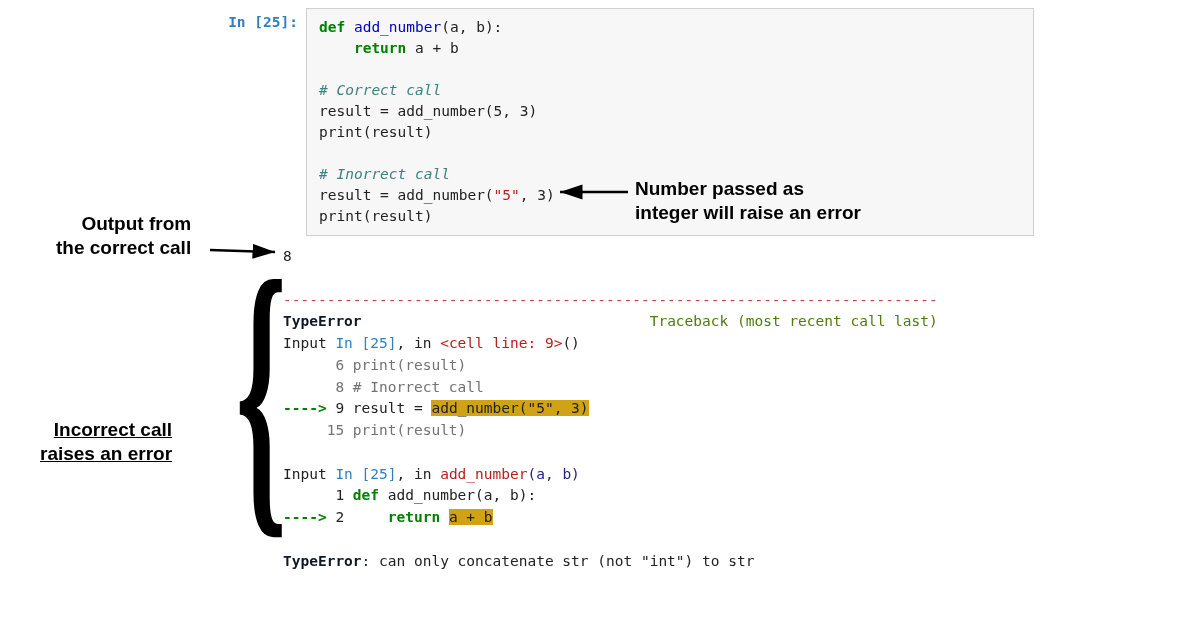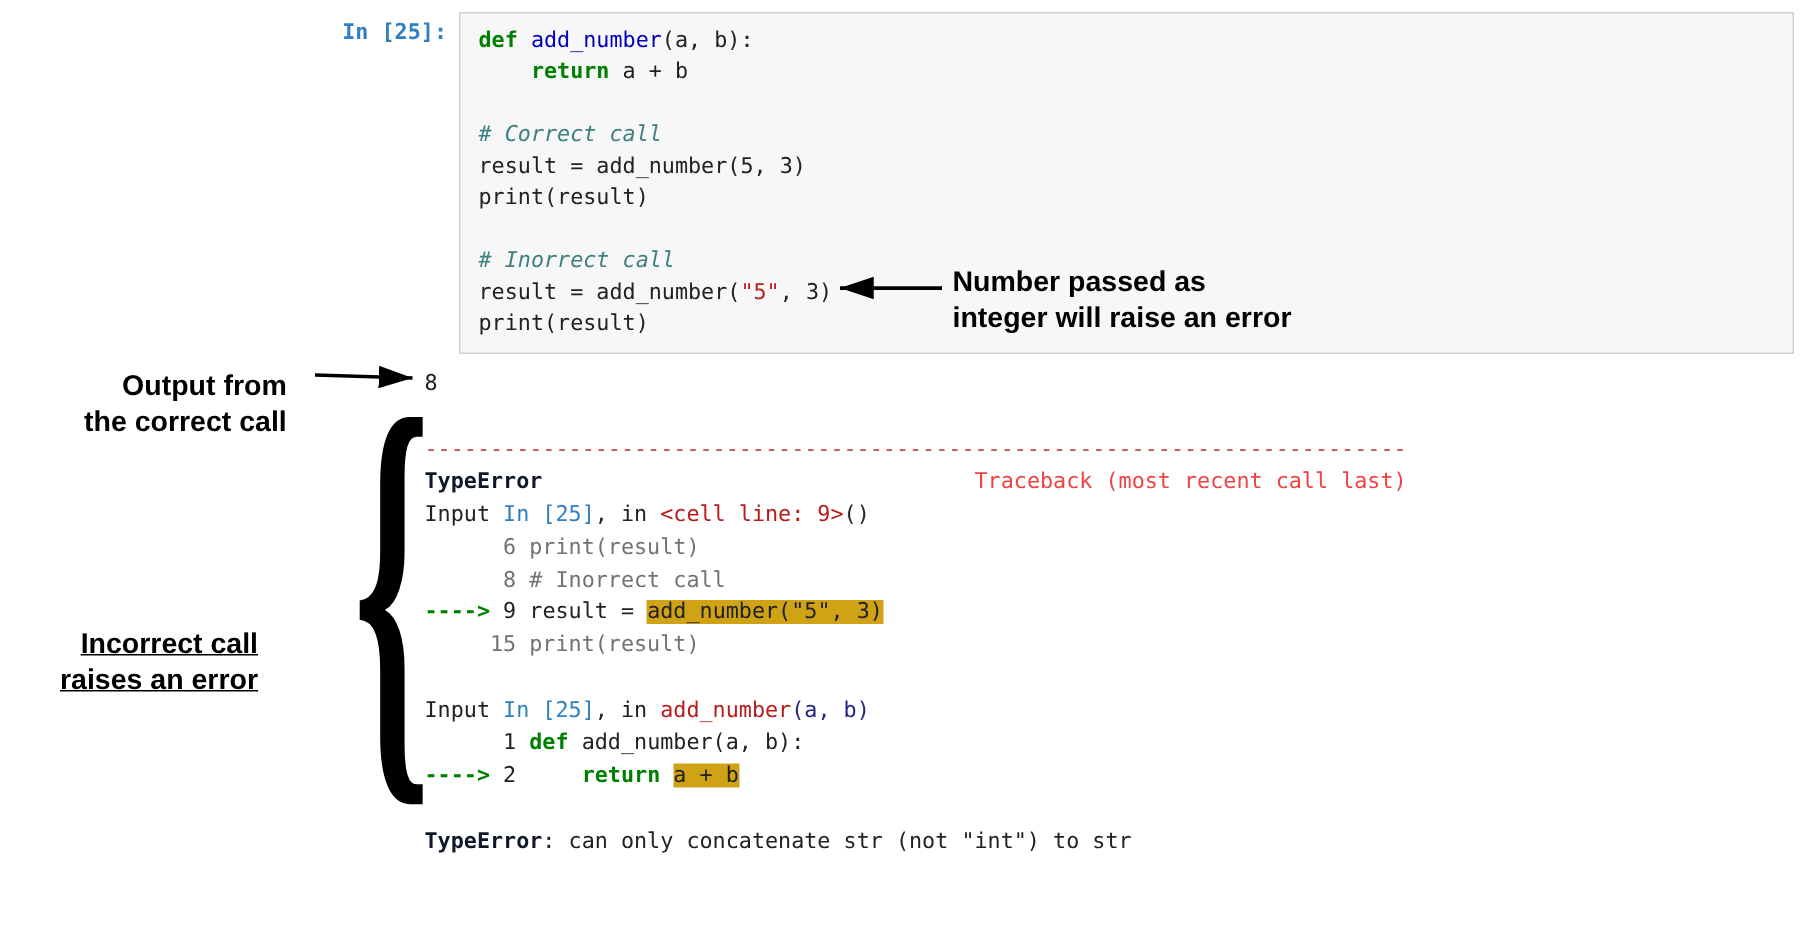--- a/index.html
+++ b/index.html
@@ -25,21 +25,21 @@
     color: #307fc1;
     white-space: nowrap;
     min-width: 84px;
     font-weight: bold;
     margin-left: 27px;
   }
   .code-box {
     background: #f7f7f7;
     border: 1px solid #cfcfcf;
     padding: 8px 12px;
-    width: 890px;
+    width: 728px;
     line-height: 1.45;
     white-space: pre;
     color: #222;
   }
   .kw { color: #008000; font-weight: bold; }
   .fn { color: #0000c0; }
   .comm { color: #408080; font-style: italic; }
   .str { color: #ba2121; }
 
   .output-area {
@@ -49,21 +49,21 @@
     line-height: 1.5;
     white-space: pre;
     color: #222;
     width: 890px;
   }
   .sep {
     color: #b94a48;
     letter-spacing: 0;
   }
   .err { color: #0f172a; font-weight: bold; }
-  .tb-right { color: #ef4444; }
+  .tb-right { color: #4d7c0f; }
   .tb-fade { color: #737373; }
   .tb-cell { color: #b91c1c; }
   .tb-ln { color: #307fc1; }
   .arrow { color: #008000; font-weight: bold;}
   .hl { background: #d0a215; }
   .tb-kw { color: #008000; font-weight: bold; }
 
   
   .anno {
     position: absolute;
@@ -123,21 +123,21 @@
 <span class="tb-fade">     15 print(result)</span>
 
 <span>Input </span><span class="tb-ln">In [25]</span><span>, in </span><span class="tb-cell">add_number</span><span style="color:#228">(a, b)</span>
 <span>      1 </span><span class="tb-kw">def</span><span> add_number(a, b):</span>
 <span class="arrow">----&gt; </span><span>2     </span><span class="tb-kw">return</span> <span class="hl">a + b</span>
 
 <span class="err">TypeError</span><span>: can only concatenate str (not "int") to str</span></div>
 
 <div class="anno right" style="left:635px; top:177px; white-space:pre-line;">Number passed as
 integer will raise an error</div>
-<div class="anno left" style="left:56px; top:246px; white-space:pre-line;">Output from
+<div class="anno left" style="left:56px; top:212px; white-space:pre-line;">Output from
 the correct call</div>
 <div class="anno left" style="left:40px; top:418px; white-space:pre-line;text-decoration:underline;">Incorrect call
 raises an error</div>
 
 <div class="brace">{</div>
 
 <svg class="overlay">
   <defs>
     <marker id="ah" markerWidth="10" markerHeight="10" refX="9" refY="3" orient="auto">
       <path d="M0,0 L9,3 L0,6 Z" fill="#000"></path>

